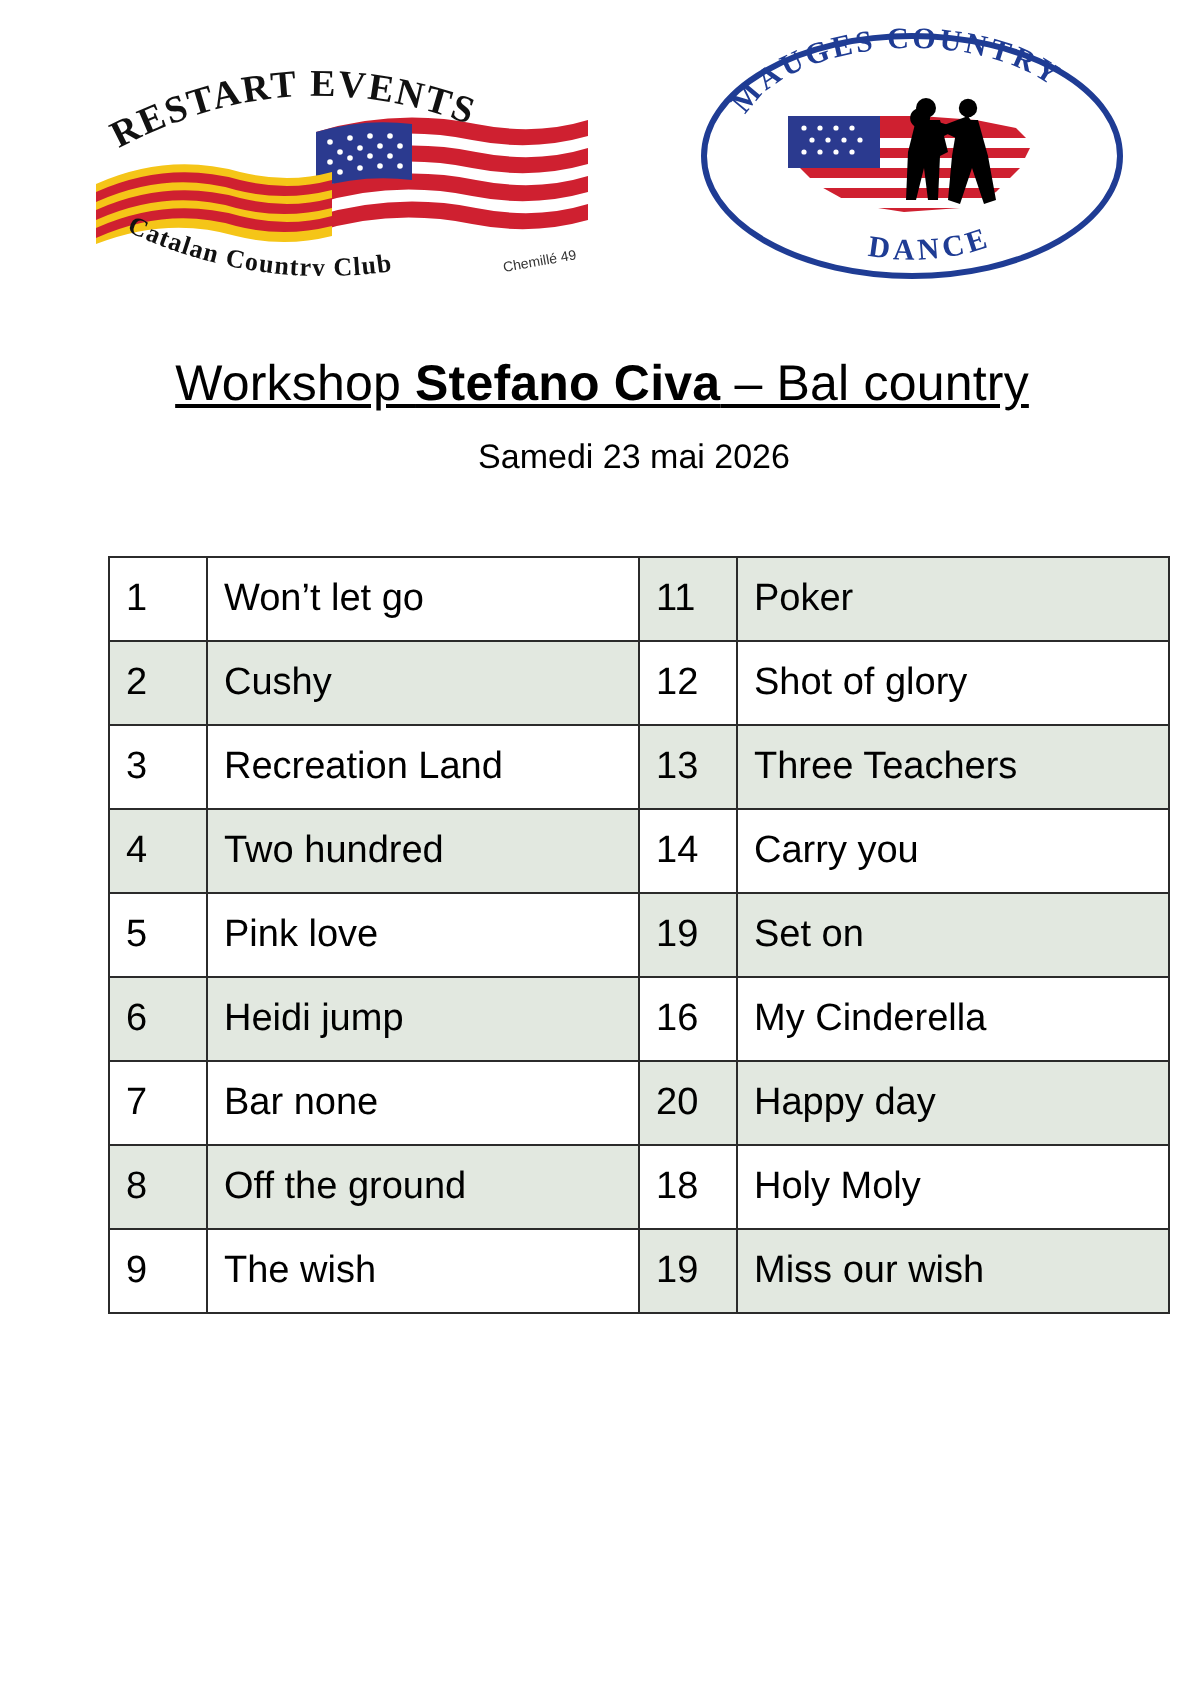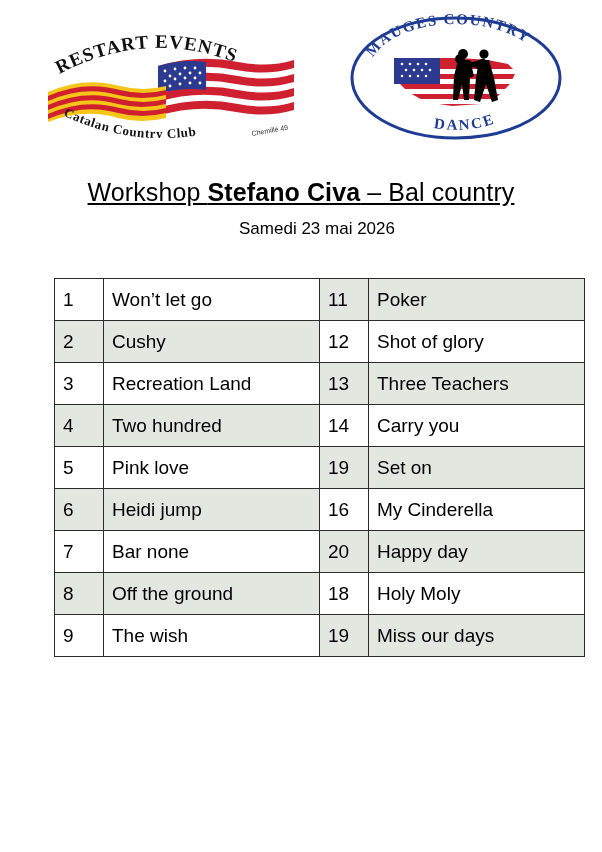--- a/index.html
+++ b/index.html
@@ -269,17 +269,17 @@
       <tr>
         <td class="num shade">8</td>
         <td class="title shade">Off the ground</td>
         <td class="num plain">18</td>
         <td class="title plain">Holy Moly</td>
       </tr>
       <tr>
         <td class="num plain">9</td>
         <td class="title plain">The wish</td>
         <td class="num shade">19</td>
-        <td class="title shade">Miss our days</td>
+        <td class="title shade">Miss our wish</td>
       </tr>
     </tbody>
   </table>
 </div>
 
 </body></html>

